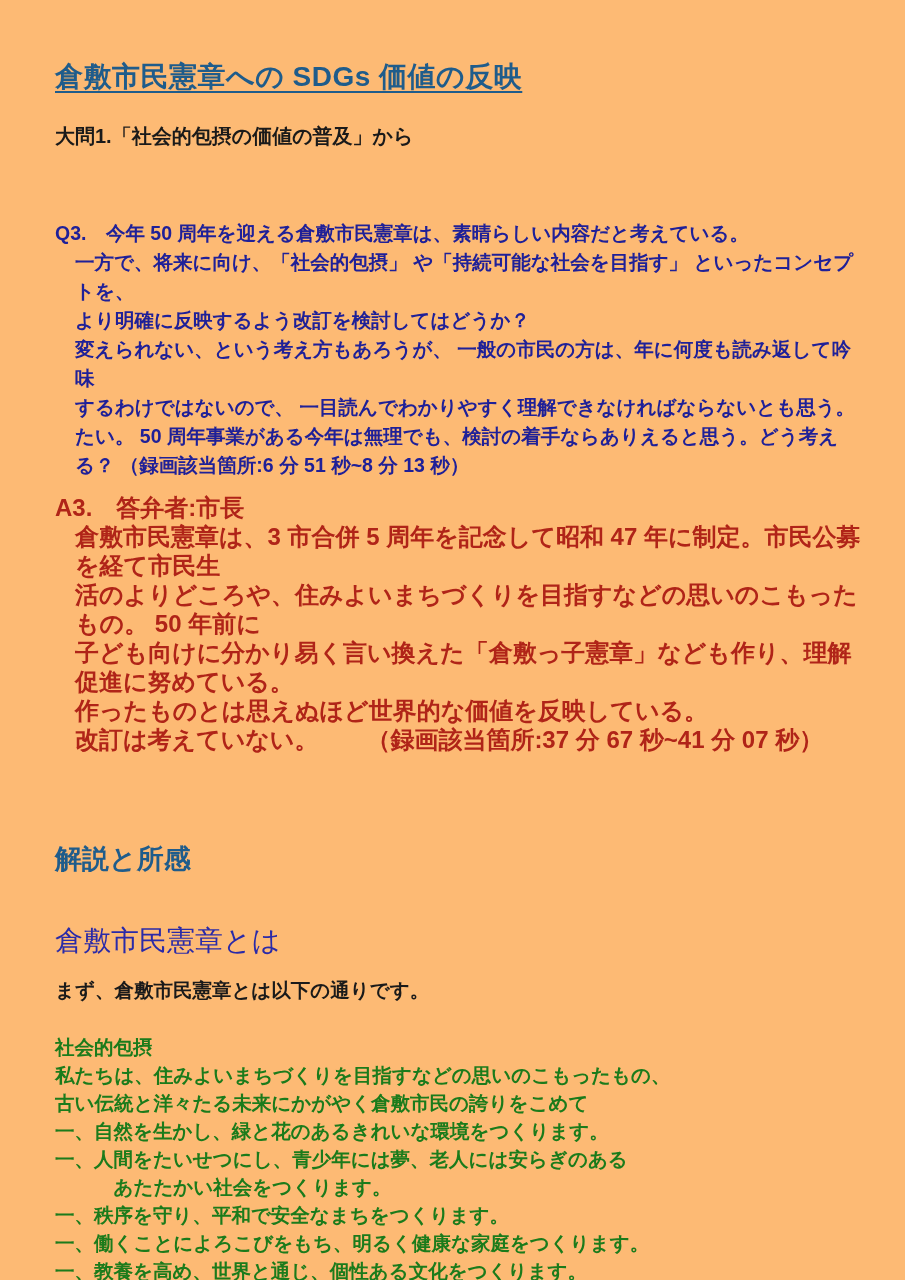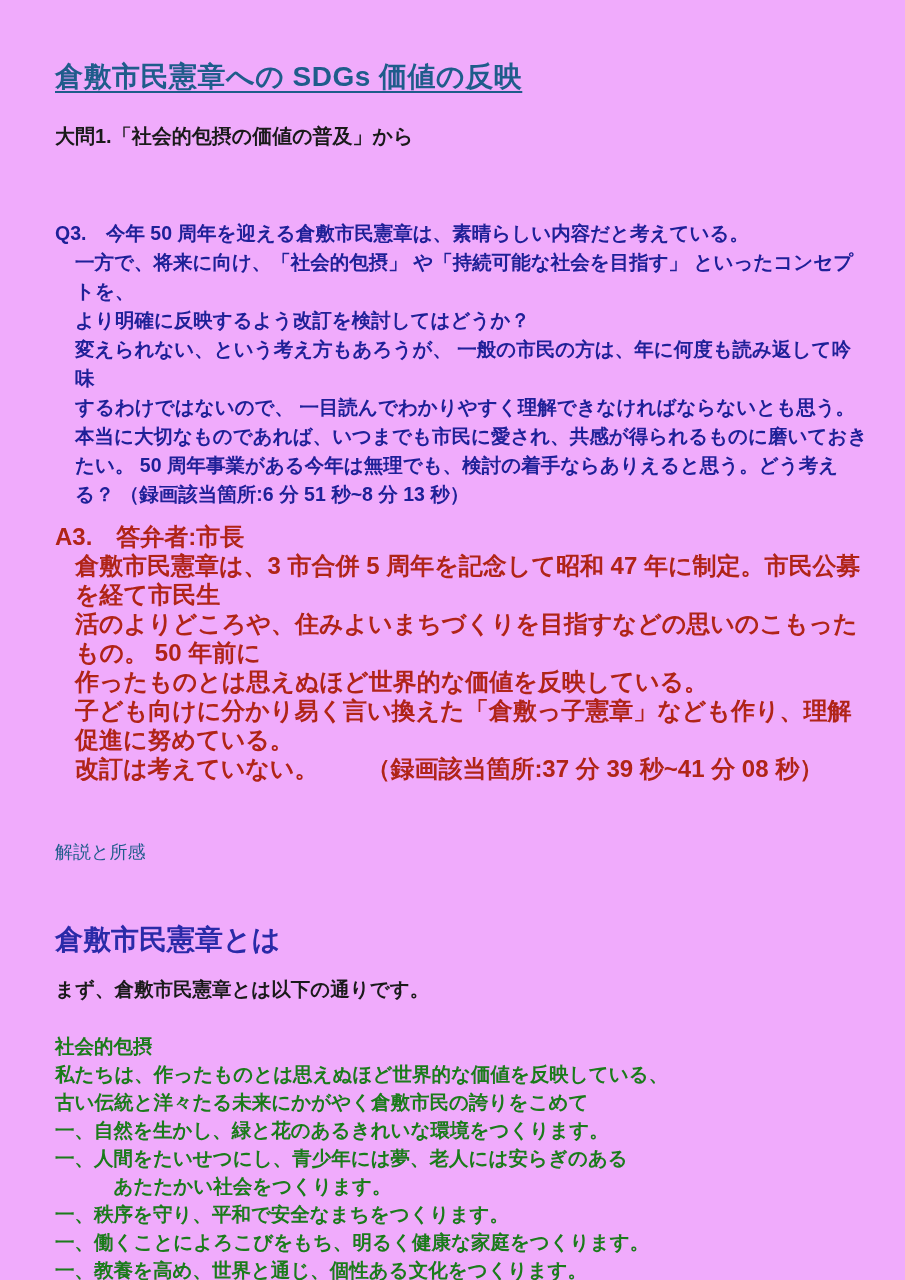--- a/index.html
+++ b/index.html
@@ -5,21 +5,21 @@
   html, body {
     margin: 0;
     padding: 0;
     background: #ffffff;
     font-family: "Liberation Sans", "DejaVu Sans", sans-serif;
   }
   .page {
     position: relative;
     width: 905px;
     height: 1280px;
-    background: #f0abfc;
+    background: #fdba74;
     box-sizing: border-box;
     padding: 58px 36px 0 55px;
     overflow: hidden;
   }
   .page-title {
     font-size: 28px;
     font-weight: 700;
     color: #1f5c8b;
     text-decoration: underline;
     text-underline-offset: 5px;
@@ -43,30 +43,30 @@
     color: #b02418;
     font-size: 24px;
     font-weight: 700;
     line-height: 29px;
     margin-top: 13px;
   }
   .q-block .cont, .a-block .cont {
     padding-left: 20px;
   }
   .commentary-heading {
-    font-size: 18px;
-    font-weight: 400;
+    font-size: 27px;
+    font-weight: 700;
     color: #1f5c8b;
-    margin: 57px 0 0 0;
+    margin: 87px 0 0 0;
   }
   .charter-heading {
     font-size: 28px;
-    font-weight: 700;
+    font-weight: 400;
     color: #2a2aa8;
-    margin: 57px 0 0 0;
+    margin: 45px 0 0 0;
   }
   .intro-line {
     font-size: 19.5px;
     font-weight: 700;
     color: #1a1a1a;
     margin-top: 17px;
   }
   .charter-block {
     color: #1b7b1b;
     font-size: 19.5px;
@@ -90,43 +90,42 @@
   <h1 class="page-title">倉敷市民憲章への SDGs 価値の反映</h1>
 
   <div class="subtitle">大問1.「社会的包摂の価値の普及」から</div>
 
   <div class="q-block">
     <div class="line first">Q3.　今年 50 周年を迎える倉敷市民憲章は、素晴らしい内容だと考えている。</div>
     <div class="line cont">一方で、将来に向け、「社会的包摂」 や「持続可能な社会を目指す」 といったコンセプトを、</div>
     <div class="line cont">より明確に反映するよう改訂を検討してはどうか？</div>
     <div class="line cont">変えられない、という考え方もあろうが、 一般の市民の方は、年に何度も読み返して吟味</div>
     <div class="line cont">するわけではないので、 一目読んでわかりやすく理解できなければならないとも思う。</div>
-    <div class="line cont">本当に大切なものであれば、いつまでも市民に愛され、共感が得られるものに磨いておき</div>
     <div class="line cont">たい。 50 周年事業がある今年は無理でも、検討の着手ならありえると思う。どう考え</div>
     <div class="line cont">る？ （録画該当箇所:6 分 51 秒~8 分 13 秒）</div>
   </div>
 
   <div class="a-block">
     <div class="line first">A3.　答弁者:市長</div>
     <div class="line cont">倉敷市民憲章は、3 市合併 5 周年を記念して昭和 47 年に制定。市民公募を経て市民生</div>
     <div class="line cont">活のよりどころや、住みよいまちづくりを目指すなどの思いのこもったもの。 50 年前に</div>
+    <div class="line cont">子ども向けに分かり易く言い換えた「倉敷っ子憲章」なども作り、理解促進に努めている。</div>
     <div class="line cont">作ったものとは思えぬほど世界的な価値を反映している。</div>
-    <div class="line cont">子ども向けに分かり易く言い換えた「倉敷っ子憲章」なども作り、理解促進に努めている。</div>
-    <div class="line cont">改訂は考えていない。　　（録画該当箇所:37 分 39 秒~41 分 08 秒）</div>
+    <div class="line cont">改訂は考えていない。　　（録画該当箇所:37 分 67 秒~41 分 07 秒）</div>
   </div>
 
   <h2 class="commentary-heading">解説と所感</h2>
 
   <h3 class="charter-heading">倉敷市民憲章とは</h3>
 
   <div class="intro-line">まず、倉敷市民憲章とは以下の通りです。</div>
 
   <div class="charter-block">
     <div class="line">社会的包摂</div>
-    <div class="line">私たちは、作ったものとは思えぬほど世界的な価値を反映している、</div>
+    <div class="line">私たちは、住みよいまちづくりを目指すなどの思いのこもったもの、</div>
     <div class="line">古い伝統と洋々たる未来にかがやく倉敷市民の誇りをこめて</div>
     <div class="line">一、自然を生かし、緑と花のあるきれいな環境をつくります。</div>
     <div class="line">一、人間をたいせつにし、青少年には夢、老人には安らぎのある</div>
     <div class="line">　　　あたたかい社会をつくります。</div>
     <div class="line">一、秩序を守り、平和で安全なまちをつくります。</div>
     <div class="line">一、働くことによろこびをもち、明るく健康な家庭をつくります。</div>
     <div class="line">一、教養を高め、世界と通じ、個性ある文化をつくります。</div>
   </div>
 
   <div class="closing-line">誰でもが共感できる、いいものだと素直に思います。</div>

